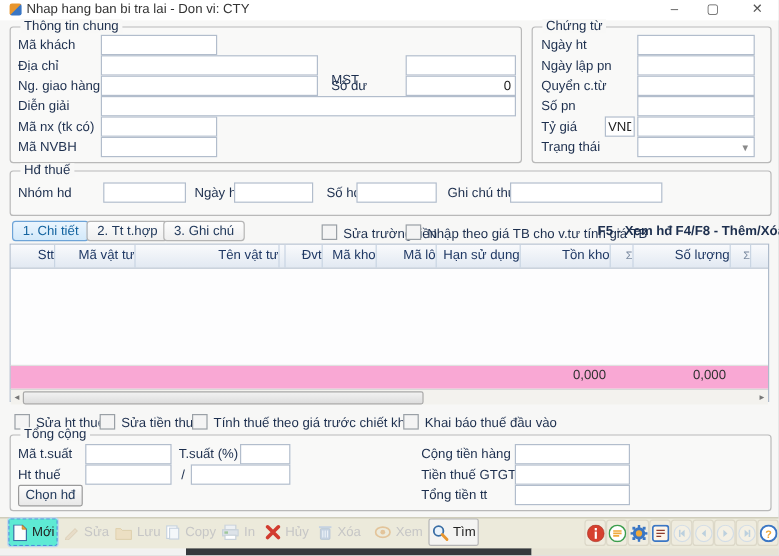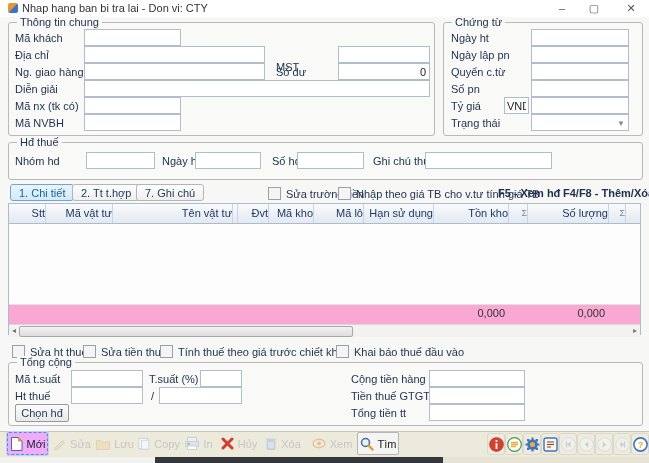--- a/index.html
+++ b/index.html
@@ -26,21 +26,21 @@
   .gbody{height:80px;background:#fdfdfe;border-bottom:1px solid #e0e0e0;}
   .gtotals{position:relative;height:19px;background:#f9a8d4;}
   .tot{position:absolute;top:2px;text-align:right;color:#333;}
   .hscroll{position:relative;height:12px;background:#f3f2ee;border-top:1px solid #d8d8d8;}
   .thumb{position:absolute;left:10px;top:1px;width:332px;height:9px;background:linear-gradient(#f2f2f2,#dddddd);border:1px solid #a8a8a8;border-radius:2px;}
   .sarrow{position:absolute;top:0px;font-size:8px;color:#777;line-height:12px;}
   .tbtn{position:absolute;top:0;height:23px;display:flex;align-items:center;gap:4px;justify-content:center;border-radius:2px;box-sizing:border-box;font-size:11px;}
   .tbtn span.cap{white-space:nowrap;}
   .tbtn.en{color:#222;}
   .tbtn.dis{color:#c6c6c6;}
-  .tbtn.focus{background:#f0abfc;border:1px dashed #4a90d9;box-shadow:0 0 0 1px #bcd6ef;}
+  .tbtn.focus{background:#5eead4;border:1px dashed #4a90d9;box-shadow:0 0 0 1px #bcd6ef;}
   .tbtn.raised{background:#f4f4f2;border:1px solid #b5b5b5;}
   .icobtn{position:absolute;top:1px;width:18px;height:22px;display:flex;align-items:center;justify-content:center;border-radius:3px;background:#efecdf;border:1px solid #dcd8c8;box-sizing:border-box;}
   .toolbar{position:absolute;left:0;top:431px;width:649px;height:26px;background:#eceadb;border-top:1px solid #c8c5b2;}
   .bstrip{position:absolute;top:457px;height:6px;}
   svg{display:block;}
 </style>
 </head>
 <body>
 
 <div class="win">
@@ -99,21 +99,21 @@
     <span class="lbl" style="left:153px;top:12px;">Ngày hd</span>
     <input class="inp" style="left: 186px; top: 9px; width: 66px;">
     <span class="lbl" style="left:263px;top:12px;">Số hd</span>
     <input class="inp" style="left: 288px; top: 9px; width: 67px;">
     <span class="lbl" style="left:364px;top:12px;">Ghi chú thuế</span>
     <input class="inp" style="left: 416px; top: 9px; width: 127px;">
   </div>
 
   <div class="tab active" style="left:10px;top:184px;">1. Chi tiết</div>
   <div class="tab idle" style="left:72px;top:184px;">2. Tt t.hợp</div>
-  <div class="tab idle" style="left:136px;top:184px;">7. Ghi chú</div>
+  <div class="tab idle" style="left:136px;top:184px;">3. Ghi chú</div>
 
   <span class="lbl" style="left:268px;top:187px;"><span class="chk"></span><span>Sửa trường tiền</span></span>
   <span class="lbl" style="left:338px;top:187px;"><span class="chk"></span><span>Nhập theo giá TB cho v.tư tính giá TB</span></span>
   <span class="hint" style="left:498px;top:187px;">F5 - Xem hđ</span>
   <span class="hint" style="left:563px;top:187px;">F4/F8 - Thêm/Xóa dòng</span>
 
   <div class="grid">
     <div class="ghead">
       <div class="gcell" style="width:37px;">Stt</div>
       <div class="gcell" style="width:67px;">Mã vật tư</div>

